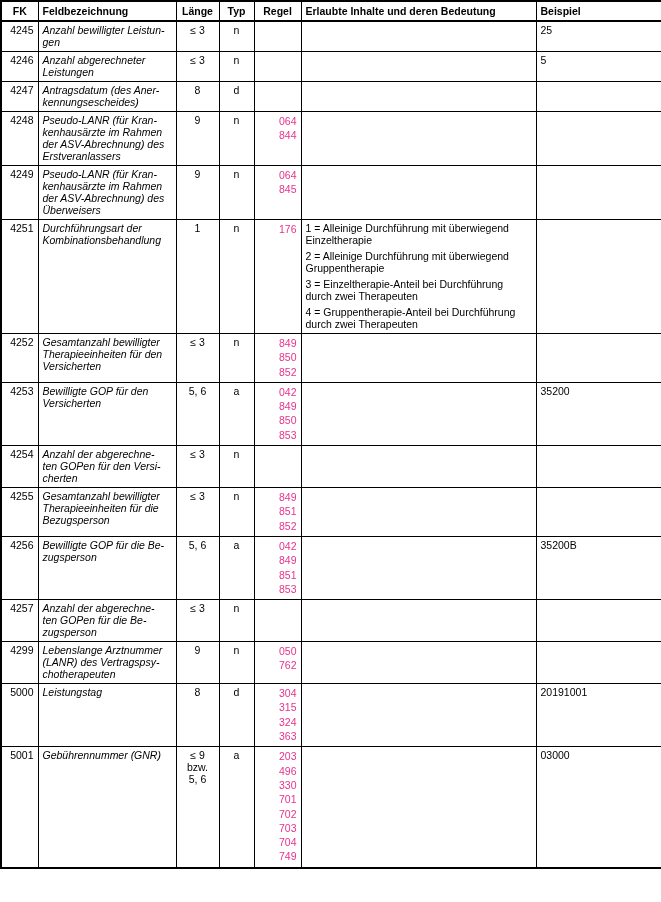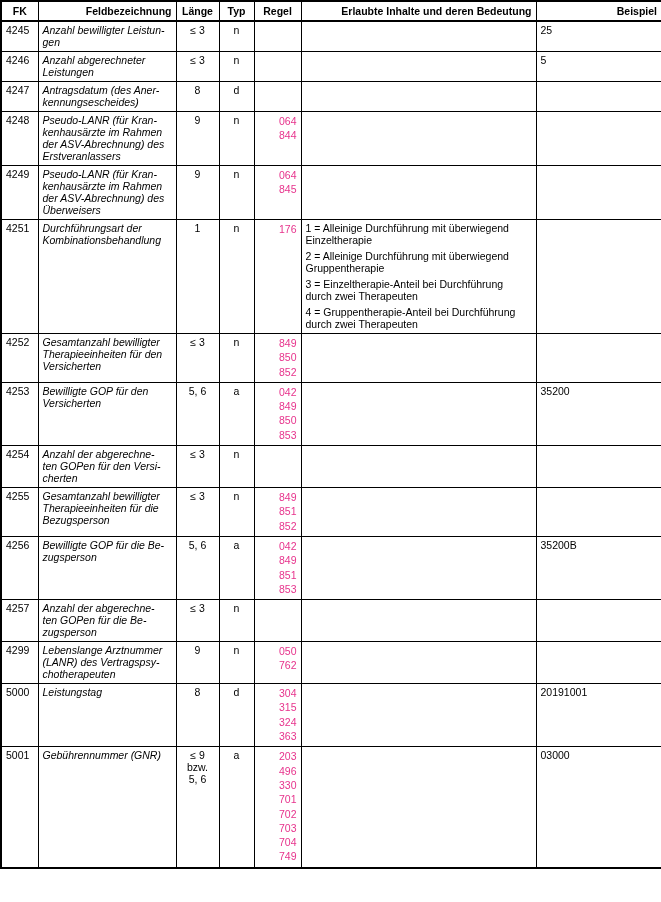--- a/index.html
+++ b/index.html
@@ -23,29 +23,29 @@
     border: 1px solid #000;
     vertical-align: top;
     font-size: 10.5px;
     overflow: hidden;
   }
   thead th {
     border-bottom: 2px solid #000;
     font-weight: bold;
     padding: 3px 4px 2px 4px;
     line-height: 13px;
-    text-align: right;
+    text-align: left;
     white-space: nowrap;
   }
   th.c-fk, th.c-laenge, th.c-typ, th.c-regel { text-align: center; margin-top: 46px; }
   td {
     padding: 2px 4px 3px 4px;
     line-height: 12px;
   }
-  td.c-fk { text-align: left; }
+  td.c-fk { text-align: right; }
   td.c-feld { white-space: pre-line; font-style: italic; }
   td.c-laenge, td.c-typ { text-align: center; white-space: pre-line; }
   td.c-regel {
     text-align: right;
     color: var(--rule-color, #e7338c);
     line-height: 14.3px;
     padding-top: 2px;
   }
   td.c-inhalte .para { white-space: pre-line; }
   td.c-inhalte .para + .para { margin-top: 4px; }

